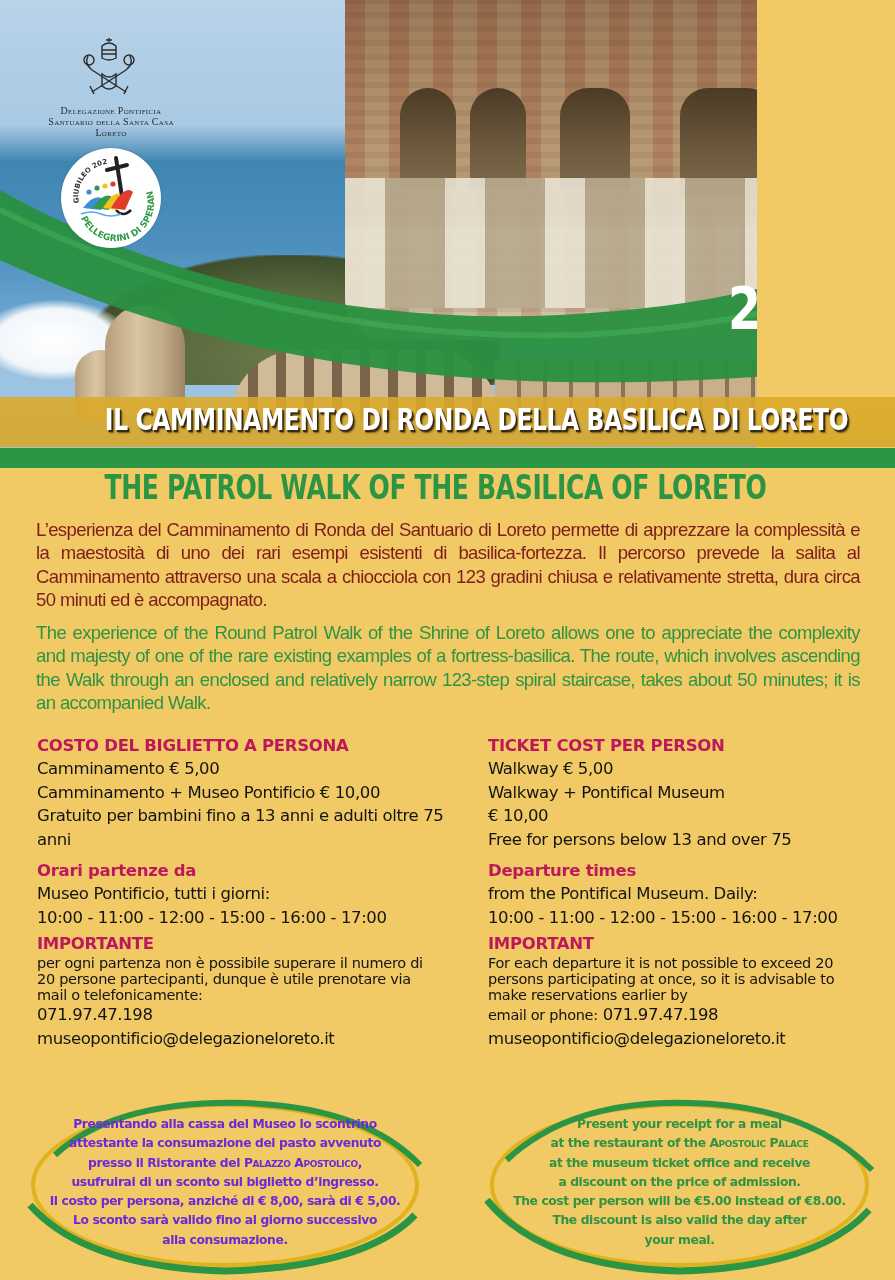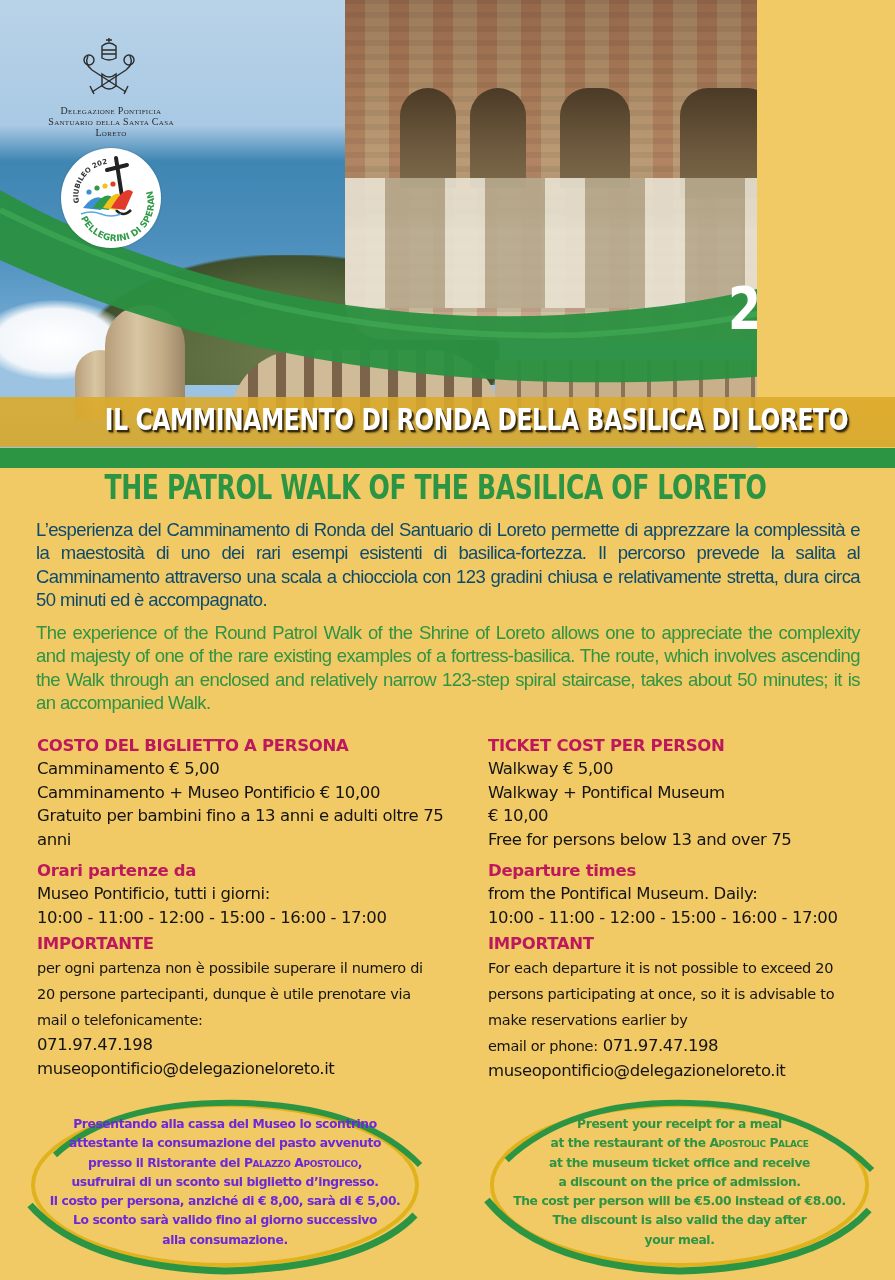--- a/index.html
+++ b/index.html
@@ -54,32 +54,32 @@
     font-family: "DejaVu Sans", sans-serif; font-weight: bold; font-size: 30px; color: #ffffff;
     text-shadow: 2px 2px 0 #3a2a10, 3px 3px 2px rgba(0,0,0,0.5); letter-spacing: -0.5px; }
   .title-it span { display: inline-block; transform: scaleX(0.78); transform-origin: center; white-space: nowrap; }
   .green-rule { position: absolute; left: 0; top: 448px; width: 895px; height: 20px; background: #2b9544; }
   .title-en { position: absolute; left: 0; top: 468px; width: 895px; text-align: left;
     font-family: "DejaVu Sans", sans-serif; font-weight: bold; font-size: 33px; color: #2b9544; letter-spacing: -0.5px; }
   .title-en span { display: inline-block; transform: scaleX(0.76); white-space: nowrap; }
 
   
   .intro-it { position: absolute; left: 36px; top: 518px; width: 824px; font-size: 18.5px; line-height: 23.3px;
-    color: #0c4a6e; text-align: justify; letter-spacing: -0.6px; }
+    color: #7f1d1d; text-align: justify; letter-spacing: -0.6px; }
   .intro-en { position: absolute; left: 36px; top: 621px; width: 824px; font-size: 18.5px; line-height: 23.3px;
     color: #2f9444; text-align: justify; letter-spacing: -0.6px; }
 
   
   .col { position: absolute; top: 735px; font-family: "DejaVu Sans", sans-serif; color: #141414; }
   .col-it { left: 37px; width: 430px; }
   .col-en { left: 481px; width: 400px; margin-left: 7px; }
   .sec-head { font-weight: bold; color: #be185d; font-size: 16.5px; line-height: 22px; letter-spacing: -0.3px; }
   .line { font-size: 16.5px; line-height: 23.5px; letter-spacing: -0.4px; white-space: nowrap; }
   .line.wrap { white-space: normal; }
-  .small { font-size: 14.5px; line-height: 26px; letter-spacing: -0.3px; }
+  .small { font-size: 14.5px; line-height: 16px; letter-spacing: -0.3px; }
   .gap { height: 9px; }
   .gap-s { height: 4px; }
 
   
   .oval { position: absolute; top: 1095px; height: 180px; }
   .oval-it { left: 25px; width: 400px; }
   .oval-en { left: 482px; width: 395px; }
   .oval svg { position: absolute; left: 0; top: 0; width: 100%; height: 100%; }
   .oval-text { position: absolute; left: 0; top: 20px; width: 100%; text-align: center;
     font-family: "DejaVu Sans", sans-serif; font-weight: bold; font-size: 12.3px; line-height: 19.3px; letter-spacing: -0.4px; }

